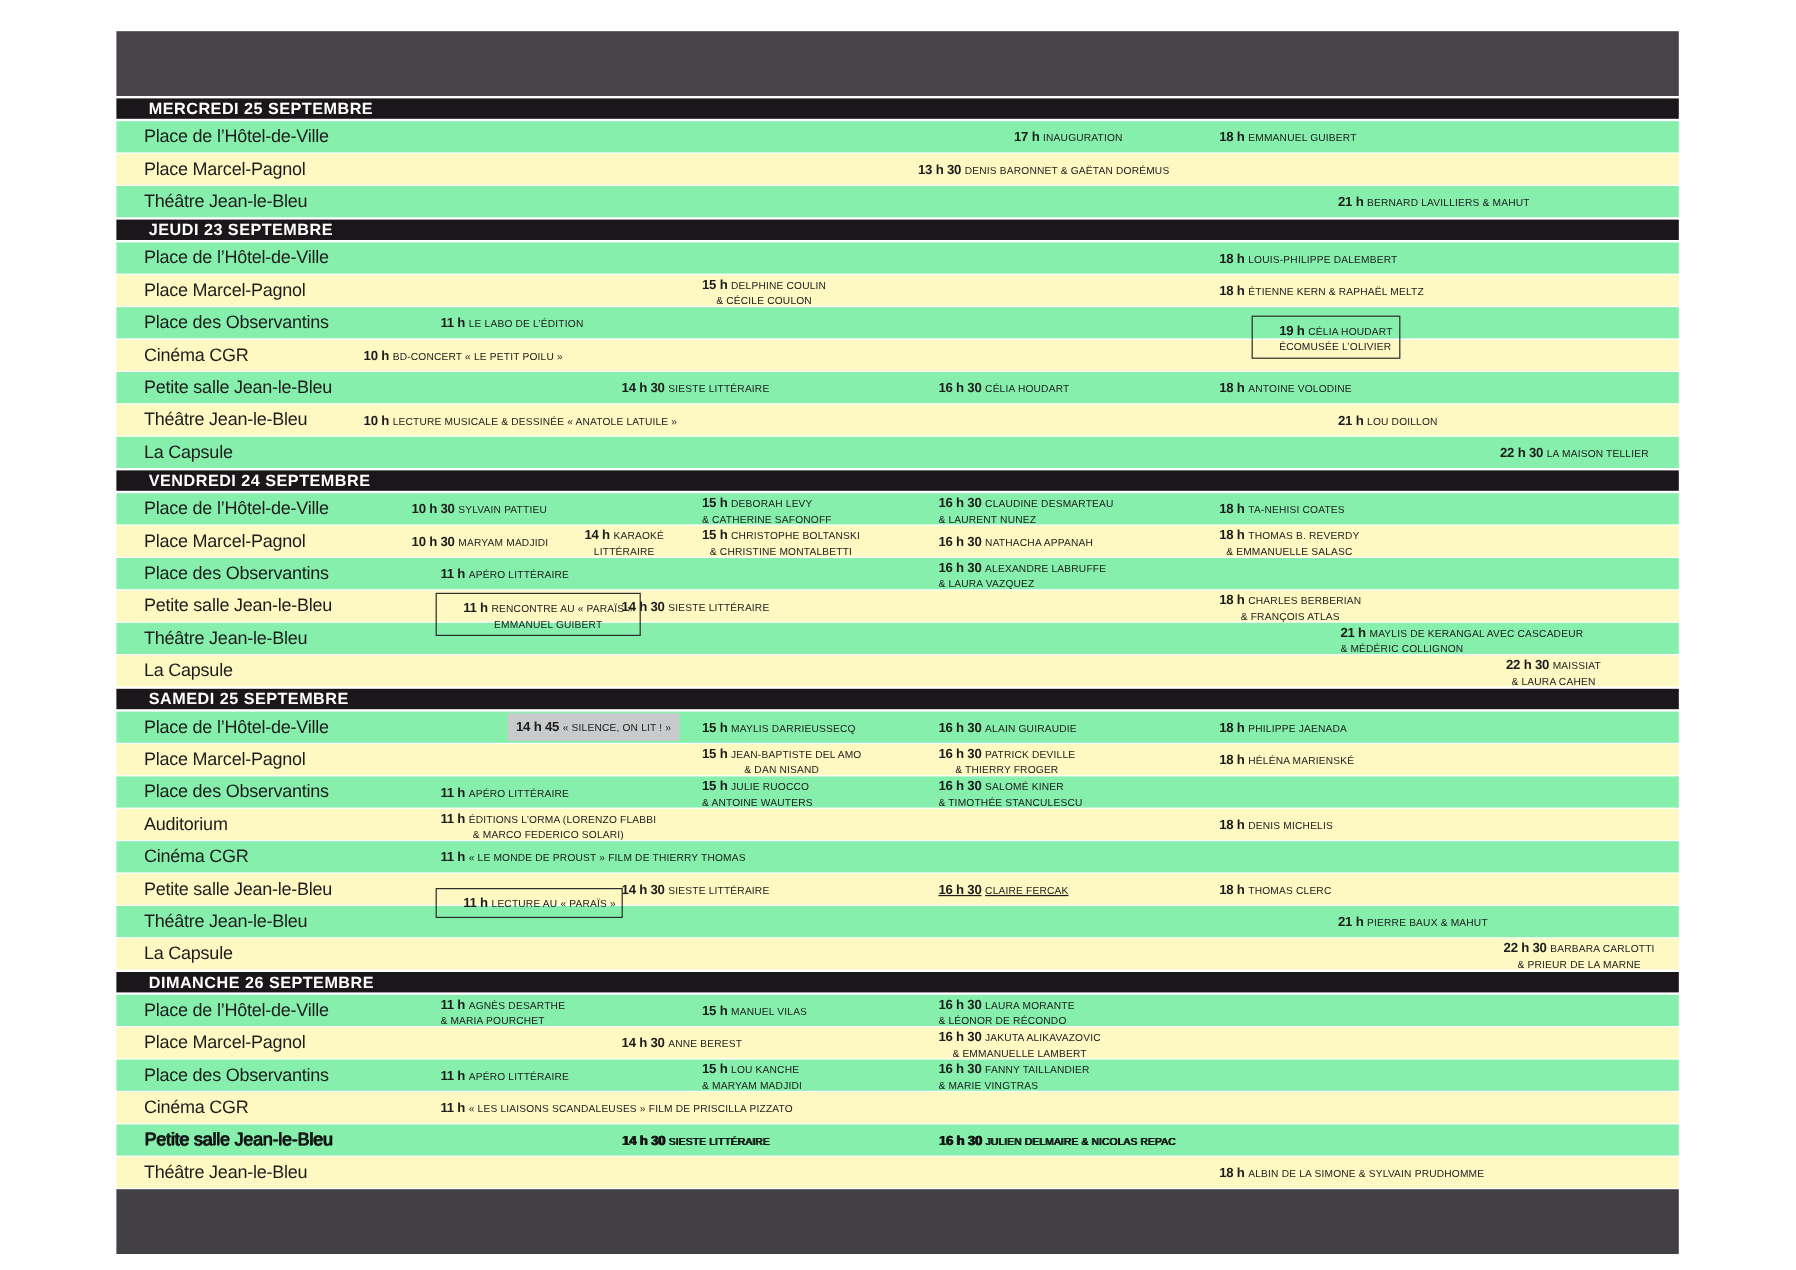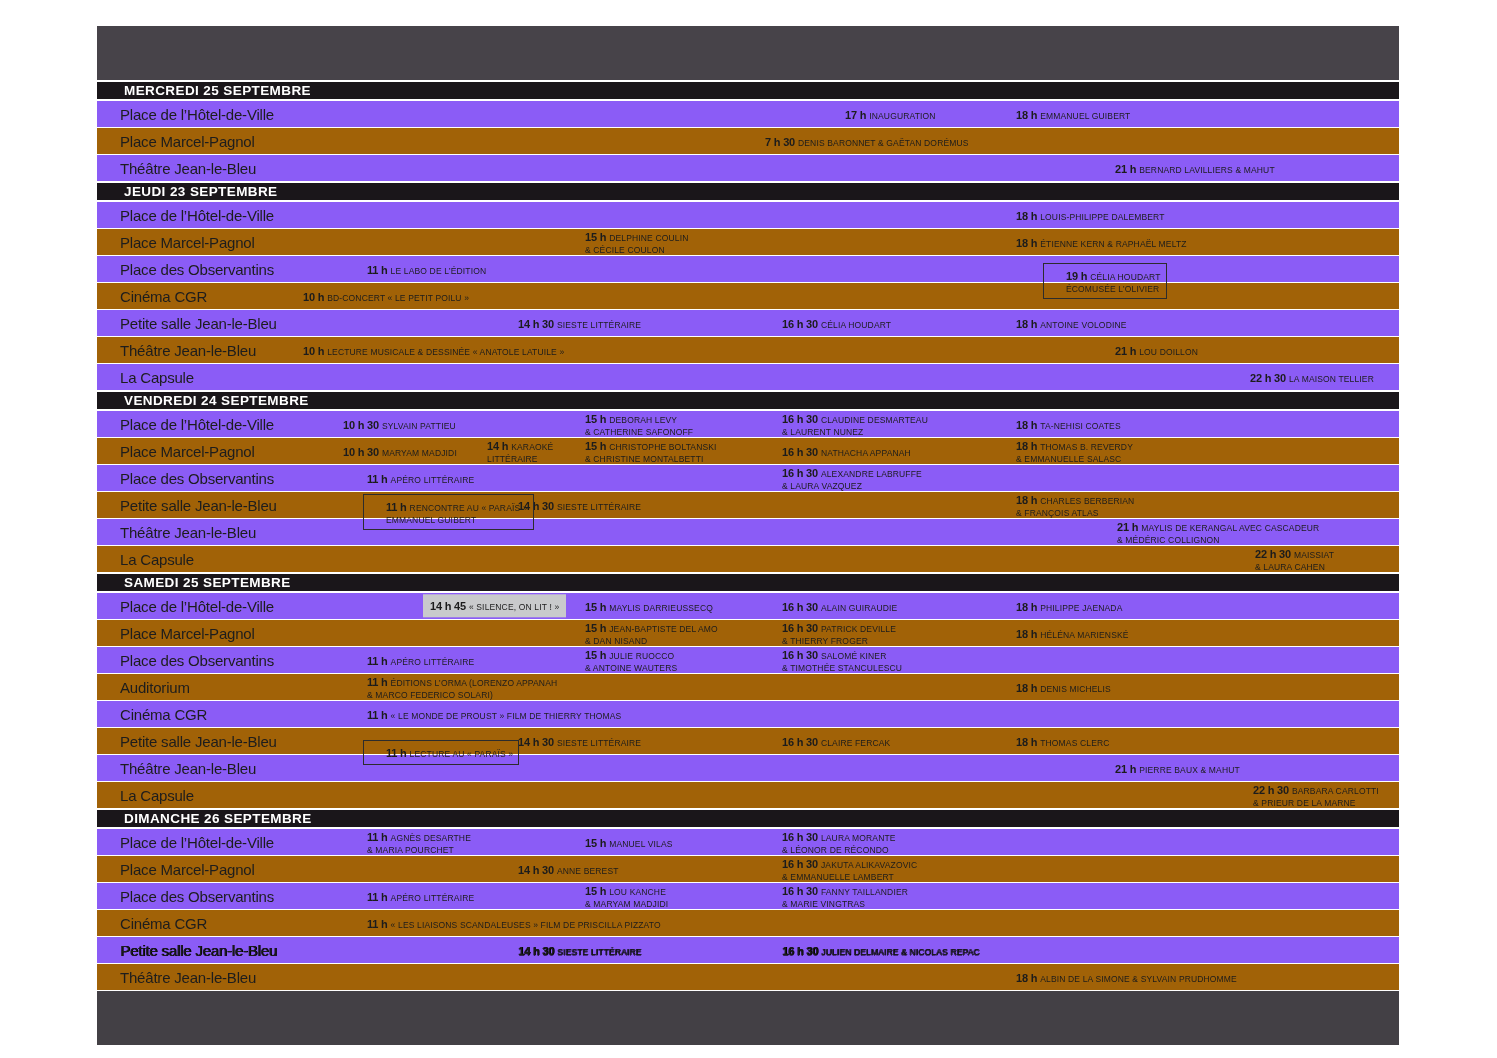--- a/index.html
+++ b/index.html
@@ -11,23 +11,23 @@
   .content{position:absolute;left:97px;top:26px;width:1302px;}
   .band{width:1302px;height:54px;background:#474349;}
   .band.bottom{background:#434045;}
   .schedule{width:1302px;}
   .day-bar{
     height:17px;background:#1a161a;color:#ffffff;margin:2px 0 2px 0;
     display:flex;align-items:center;padding-left:27px;box-sizing:border-box;
     font-size:13.5px;font-weight:700;letter-spacing:0.4px;
   }
   .row{
-    position:relative;height:26px;margin-bottom:1px;background:#8b5cf6;
-  }
-  .row.gray{background:#a16207;}
+    position:relative;height:26px;margin-bottom:1px;background:#86efac;
+  }
+  .row.gray{background:#fef9c3;text-align:center;}
   .venue{
     position:absolute;left:23px;top:50%;transform:translateY(-50%);
     font-size:15px;letter-spacing:-0.2px;color:#1d1d1d;white-space:nowrap;
   }
   .ev{
     position:absolute;top:50%;transform:translateY(-50%);
     white-space:nowrap;line-height:1.15;z-index:2;
   }
   .ev.fixed-top{transform:none;}
   .ev-time{font-weight:700;font-size:11px;letter-spacing:-0.2px;}
@@ -57,21 +57,21 @@
         <div class="ev" style="left: 748px;">
           <div class="ev-line"><span class="ev-time">17 h</span><span class="ev-name">INAUGURATION</span></div>
         </div>
         <div class="ev" style="left: 919px;">
           <div class="ev-line"><span class="ev-time">18 h</span><span class="ev-name">EMMANUEL GUIBERT</span></div>
         </div>
       </div>
       <div class="row gray">
         <span class="venue">Place Marcel-Pagnol</span>
         <div class="ev" style="left: 668px;">
-          <div class="ev-line"><span class="ev-time">7 h 30</span><span class="ev-name">DENIS BARONNET &amp; GAËTAN DORÉMUS</span></div>
+          <div class="ev-line"><span class="ev-time">13 h 30</span><span class="ev-name">DENIS BARONNET &amp; GAËTAN DORÉMUS</span></div>
         </div>
       </div>
       <div class="row">
         <span class="venue">Théâtre Jean-le-Bleu</span>
         <div class="ev" style="left: 1018px;">
           <div class="ev-line"><span class="ev-time">21 h</span><span class="ev-name">BERNARD LAVILLIERS &amp; MAHUT</span></div>
         </div>
       </div>
       <div class="day-bar">JEUDI 23 SEPTEMBRE</div>
       <div class="row">
@@ -248,42 +248,42 @@
           <div class="ev-line2">&amp; ANTOINE WAUTERS</div>
         </div>
         <div class="ev" style="left: 685px;">
           <div class="ev-line"><span class="ev-time">16 h 30</span><span class="ev-name">SALOMÉ KINER</span></div>
           <div class="ev-line2">&amp; TIMOTHÉE STANCULESCU</div>
         </div>
       </div>
       <div class="row gray">
         <span class="venue">Auditorium</span>
         <div class="ev" style="left: 270px;">
-          <div class="ev-line"><span class="ev-time">11 h</span><span class="ev-name">ÉDITIONS L’ORMA (LORENZO APPANAH</span></div>
+          <div class="ev-line"><span class="ev-time">11 h</span><span class="ev-name">ÉDITIONS L’ORMA (LORENZO FLABBI</span></div>
           <div class="ev-line2">&amp; MARCO FEDERICO SOLARI)</div>
         </div>
         <div class="ev" style="left: 919px;">
           <div class="ev-line"><span class="ev-time">18 h</span><span class="ev-name">DENIS MICHELIS</span></div>
         </div>
       </div>
       <div class="row">
         <span class="venue">Cinéma CGR</span>
         <div class="ev" style="left: 270px;">
           <div class="ev-line"><span class="ev-time">11 h</span><span class="ev-name">« LE MONDE DE PROUST » FILM DE THIERRY THOMAS</span></div>
         </div>
       </div>
       <div class="row gray">
         <span class="venue">Petite salle Jean-le-Bleu</span>
         <div class="ev boxed fixed-top" style="left: 266px; top: 12px;">
           <div class="ev-line"><span class="ev-time">11 h</span><span class="ev-name">LECTURE AU « PARAÏS »</span></div>
         </div>
         <div class="ev" style="left: 421px;">
           <div class="ev-line"><span class="ev-time">14 h 30</span><span class="ev-name">SIESTE LITTÉRAIRE</span></div>
         </div>
-        <div class="ev" style="left: 685px;">
+        <div class="ev" style="left: 685px; text-decoration: underline;">
           <div class="ev-line"><span class="ev-time">16 h 30</span><span class="ev-name">CLAIRE FERCAK</span></div>
         </div>
         <div class="ev" style="left: 919px;">
           <div class="ev-line"><span class="ev-time">18 h</span><span class="ev-name">THOMAS CLERC</span></div>
         </div>
       </div>
       <div class="row">
         <span class="venue">Théâtre Jean-le-Bleu</span>
         <div class="ev" style="left: 1018px;">
           <div class="ev-line"><span class="ev-time">21 h</span><span class="ev-name">PIERRE BAUX &amp; MAHUT</span></div>

